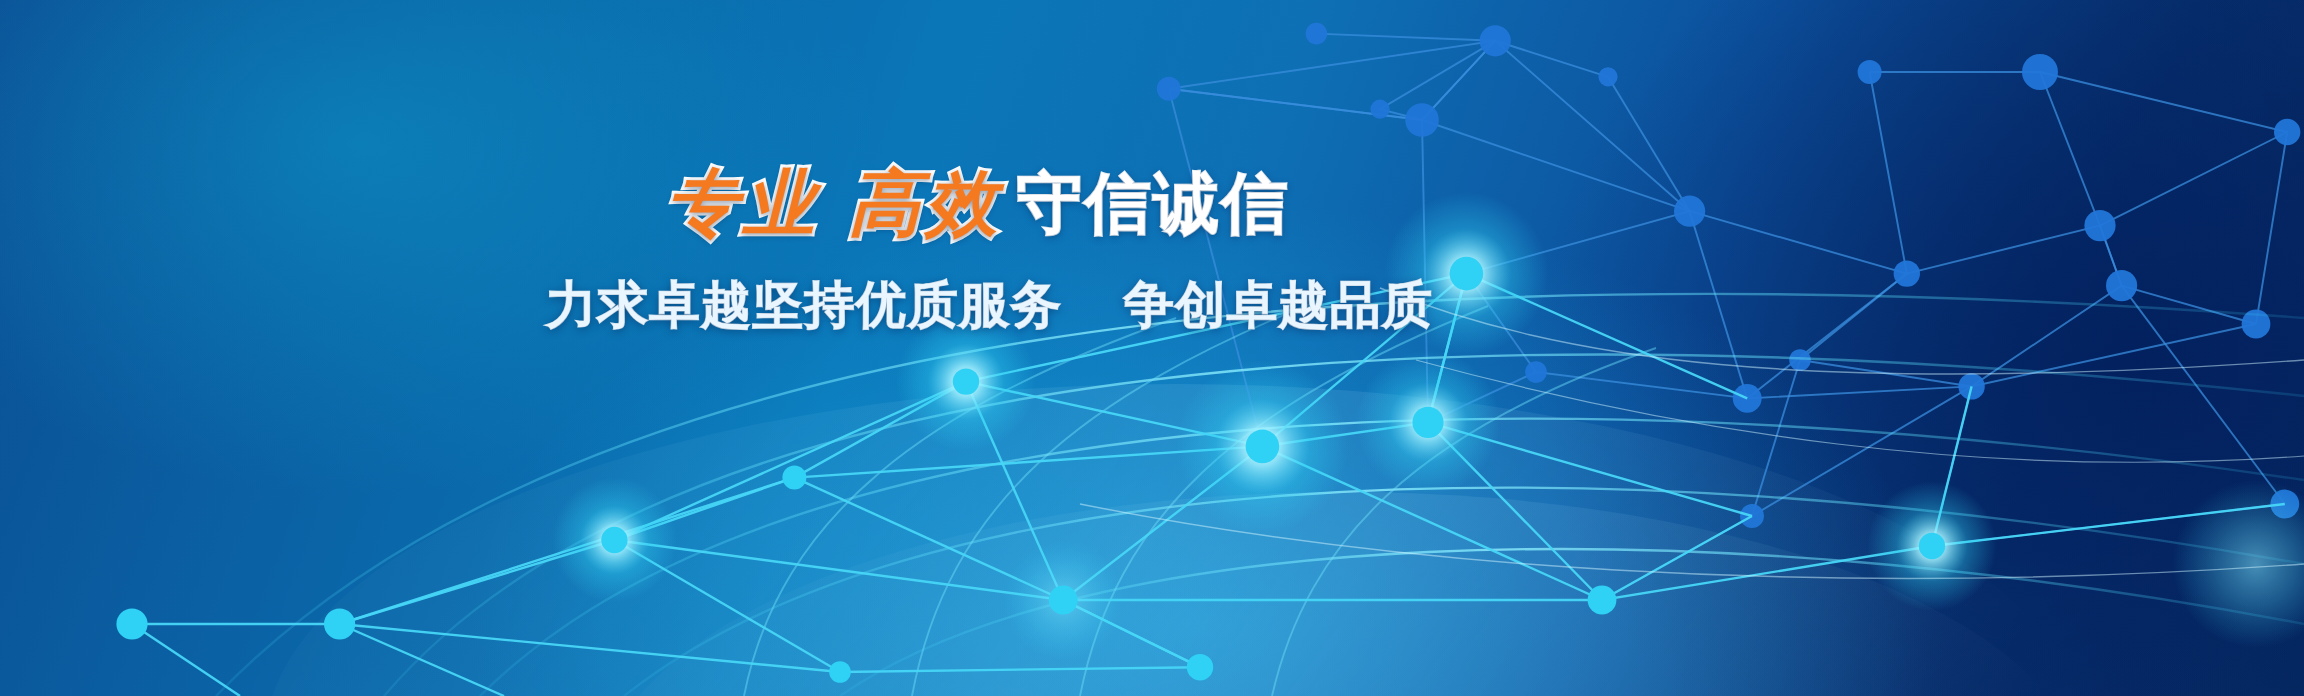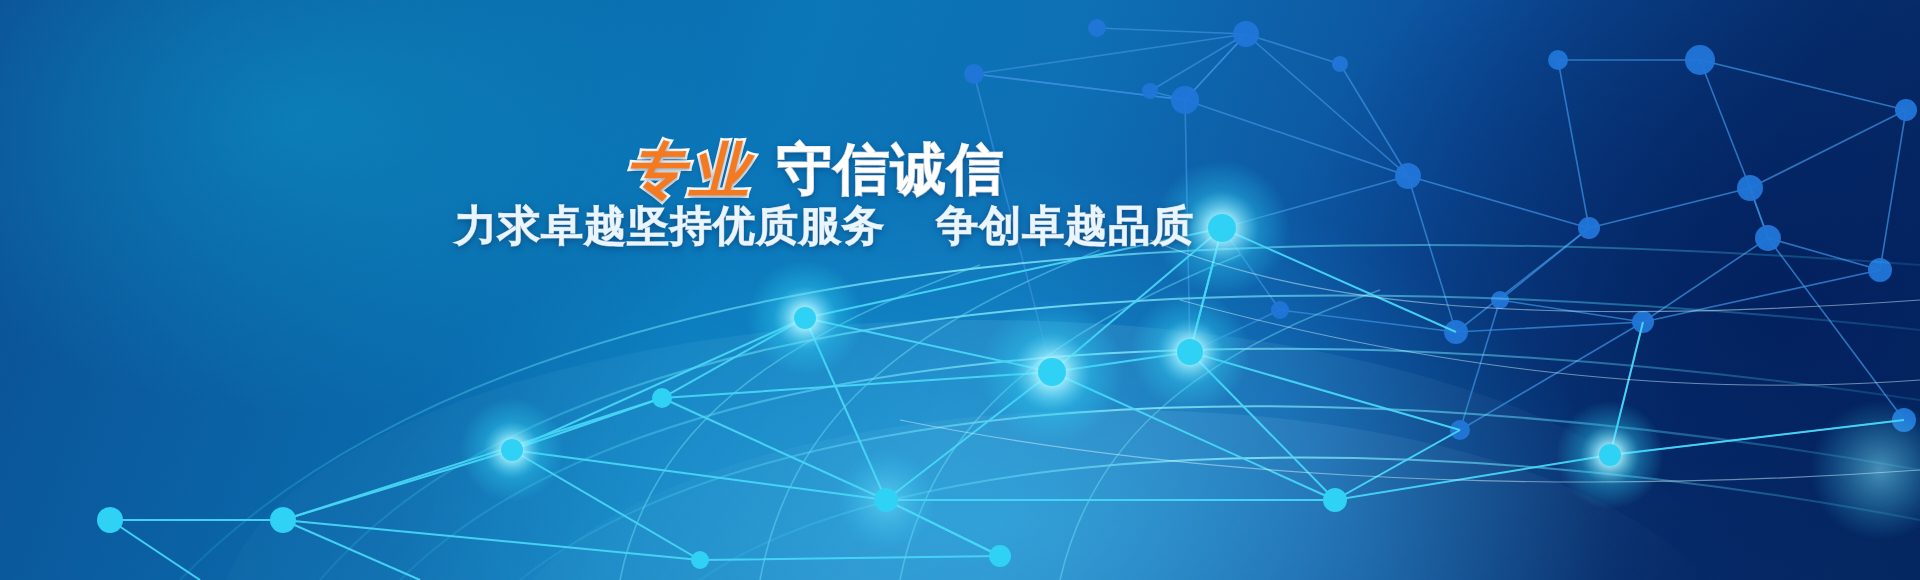--- a/index.html
+++ b/index.html
@@ -55,21 +55,21 @@
     font-size:55px;
     line-height:1;
     color:#ffffff;
     letter-spacing:2px;
     margin-bottom:3px;
     -webkit-text-stroke:1.5px #ffffff;
     paint-order:stroke fill;
     text-shadow:0 2px 6px rgba(0,40,90,.5);
   }
   .line2{
-    margin-top:4px;
+    margin-top:32px;
     font-family:"DejaVu Sans","Liberation Sans",sans-serif;
     font-weight:700;
     font-size:42px;
     line-height:1.05;
     color:#e9f6ff;
     letter-spacing:1px;
     white-space:nowrap;
     -webkit-text-stroke:1px rgba(255,255,255,.9);
     paint-order:stroke fill;
     text-shadow:0 2px 7px rgba(0,35,85,.55);
@@ -232,20 +232,21 @@
         <path d="M1180 300 C1400 360, 1650 400, 1920 380" stroke-width="1"></path>
         <path d="M900 420 C1150 470, 1500 500, 1920 470" stroke-width="1.2"></path>
       </g>
     </svg>
   </div>
 
   <div class="headline-wrap">
     <div class="line1">
       <span class="brush">专业</span>
       <span class="brush gap"></span>
+      <span class="brush">高效</span>
       <span class="slogan-white">守信诚信</span>
     </div>
     <div class="line2">
       <span>力求卓越坚持优质服务</span>
       <span class="sp"></span>
       <span>争创卓越品质</span>
     </div>
   </div>
 
 </div>

